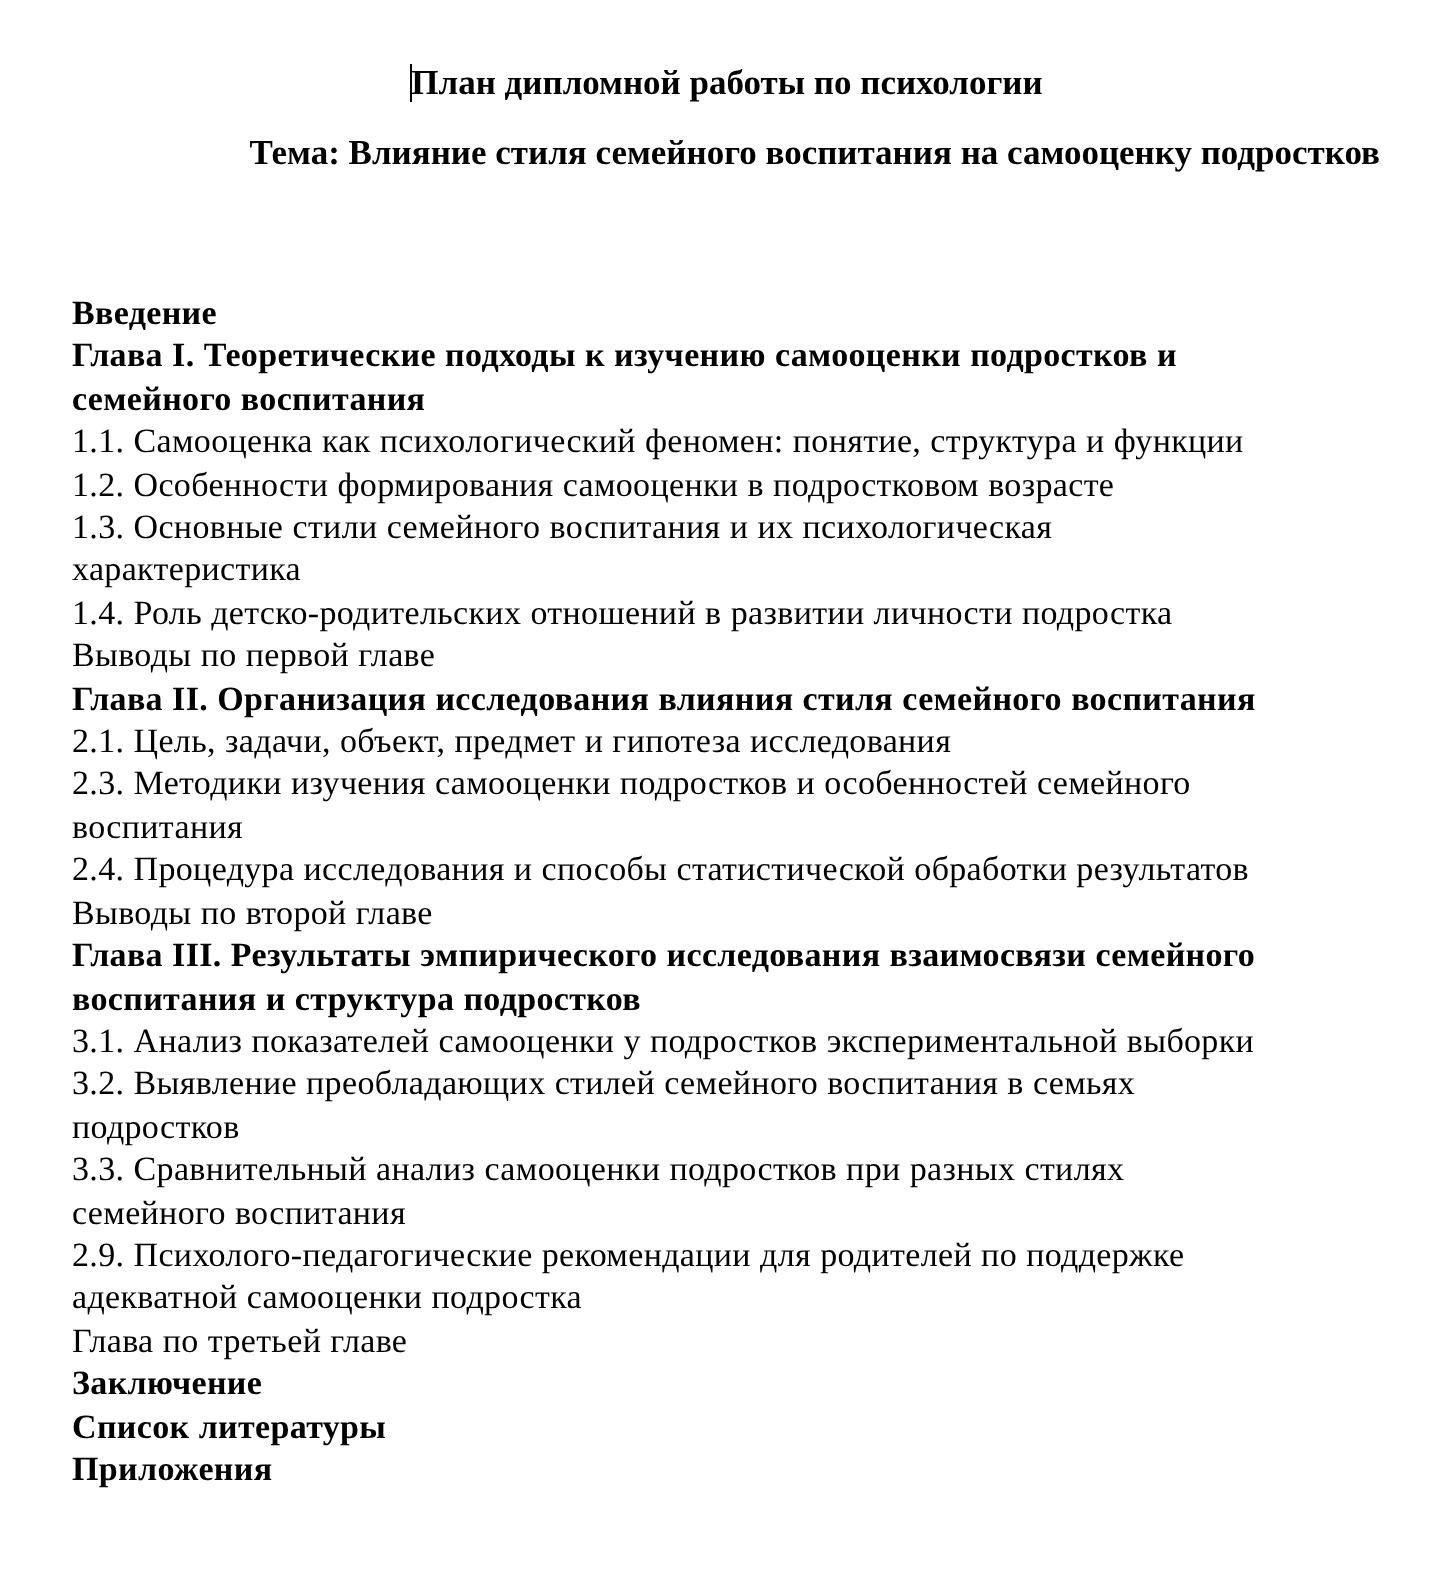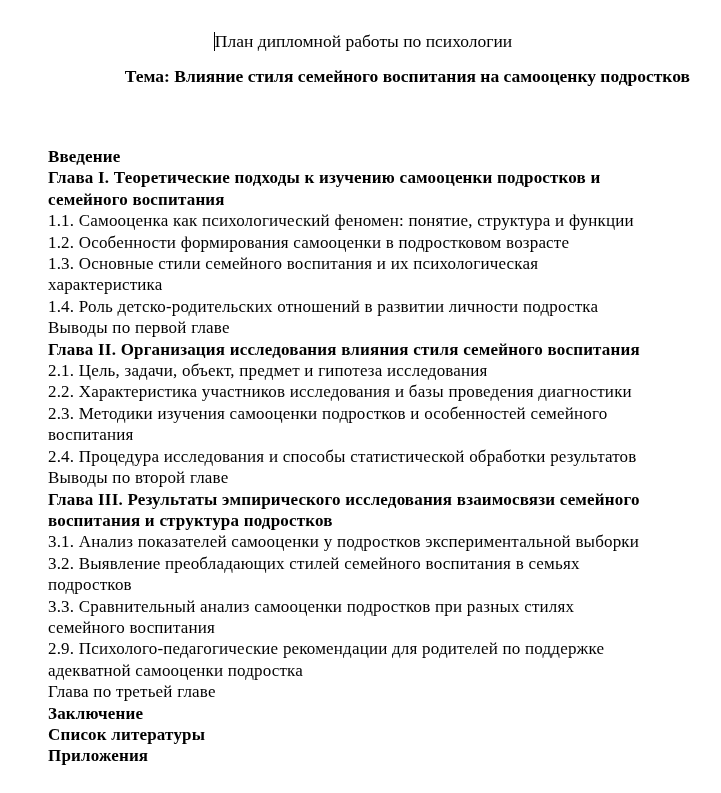--- a/index.html
+++ b/index.html
@@ -25,21 +25,21 @@
   }
 
   
   .title-block {
     position: absolute;
     left: 36px;
     top: 30px;
     width: 654px;
   }
   .doc-title {
-    font-weight: normal;
+    font-weight: bold;
     font-size: 17.5px;
     line-height: 22px;
     text-align: center;
     white-space: nowrap;
     position: relative;
   }
   .doc-title .caret {
     display: inline-block;
     width: 1px;
     height: 19px;
@@ -52,21 +52,21 @@
     font-size: 17.5px;
     line-height: 22px;
     text-align: right;
     white-space: nowrap;
     margin-top: 13px;
   }
 
   
   .outline {
     position: absolute;
-    left: 48px;
+    left: 36px;
     top: 146px;
     width: 656px;
   }
   .line {
     font-size: 17px;
     line-height: 21.4px;
     text-align: left;
     letter-spacing: 0.01em;
     word-spacing: 0.01em;
   }
@@ -89,21 +89,20 @@
       <div class="line bold">Глава I. Теоретические подходы к изучению самооценки подростков и</div>
       <div class="line bold">семейного воспитания</div>
       <div class="line">1.1. Самооценка как психологический феномен: понятие, структура и функции</div>
       <div class="line">1.2. Особенности формирования самооценки в подростковом возрасте</div>
       <div class="line">1.3. Основные стили семейного воспитания и их психологическая</div>
       <div class="line">характеристика</div>
       <div class="line">1.4. Роль детско-родительских отношений в развитии личности подростка</div>
       <div class="line">Выводы по первой главе</div>
       <div class="line bold">Глава II. Организация исследования влияния стиля семейного воспитания</div>
       <div class="line">2.1. Цель, задачи, объект, предмет и гипотеза исследования</div>
-      <div class="line">2.2. Характеристика участников исследования и базы проведения диагностики</div>
       <div class="line">2.3. Методики изучения самооценки подростков и особенностей семейного</div>
       <div class="line">воспитания</div>
       <div class="line">2.4. Процедура исследования и способы статистической обработки результатов</div>
       <div class="line">Выводы по второй главе</div>
       <div class="line bold">Глава III. Результаты эмпирического исследования взаимосвязи семейного</div>
       <div class="line bold">воспитания и структура подростков</div>
       <div class="line">3.1. Анализ показателей самооценки у подростков экспериментальной выборки</div>
       <div class="line">3.2. Выявление преобладающих стилей семейного воспитания в семьях</div>
       <div class="line">подростков</div>
       <div class="line">3.3. Сравнительный анализ самооценки подростков при разных стилях</div>

